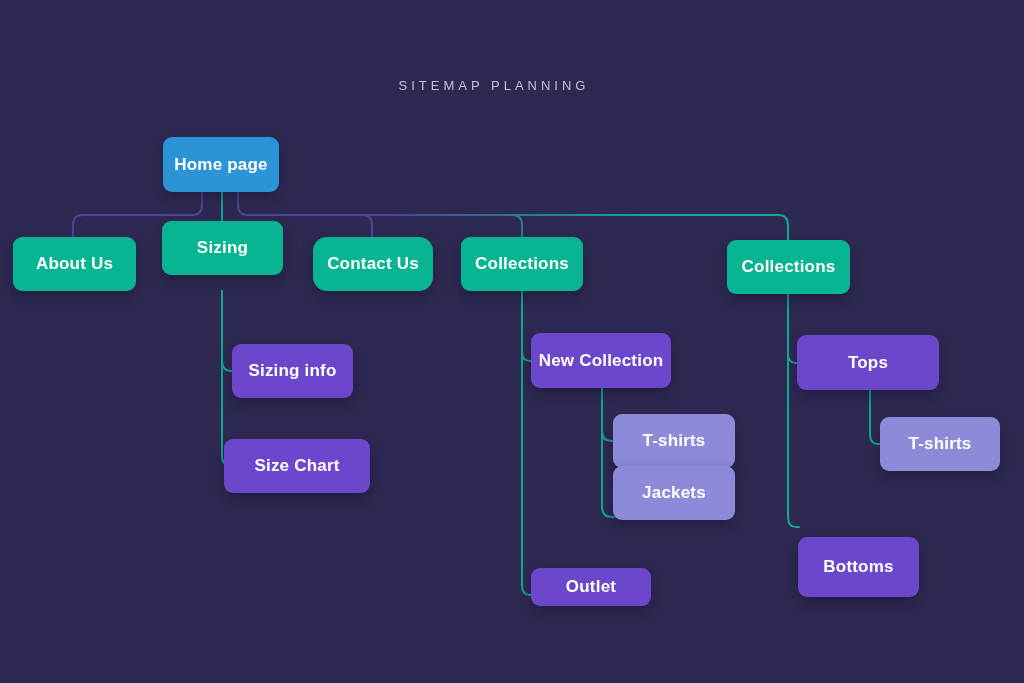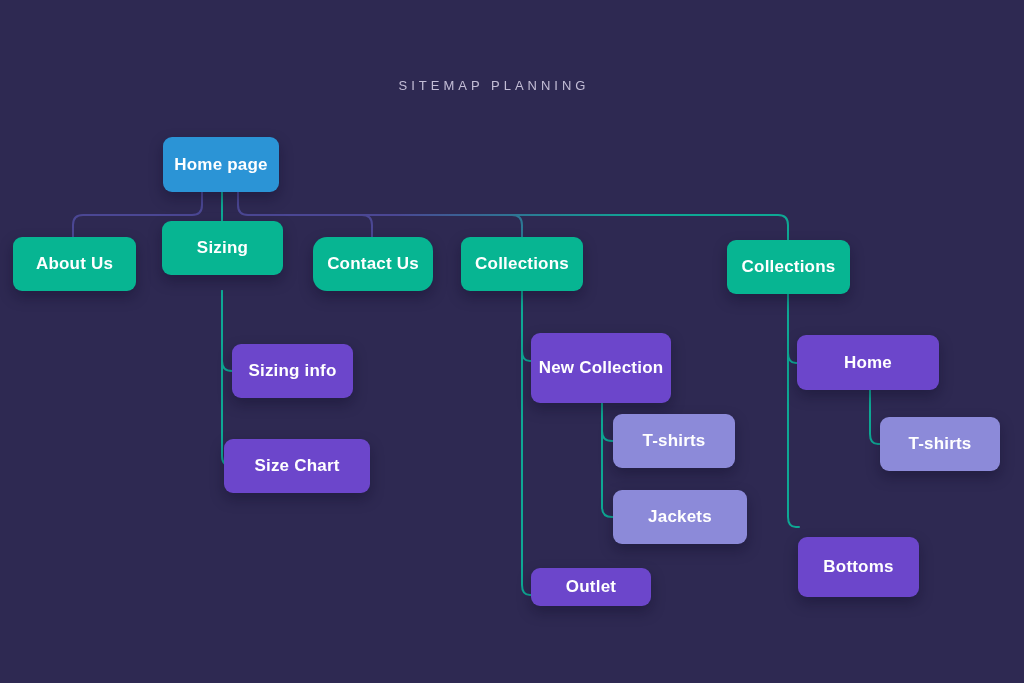--- a/index.html
+++ b/index.html
@@ -107,22 +107,22 @@
 
   <div class="node teal" style="left:13px;  top:237px; width:123px; height:54px;">About Us</div>
   <div class="node teal" style="left:162px; top:221px; width:121px; height:54px;">Sizing</div>
   <div class="node teal" style="left:313px; top:237px; width:120px; height:54px;border-radius:14px;">Contact Us</div>
   <div class="node teal" style="left:461px; top:237px; width:122px; height:54px;">Collections</div>
   <div class="node teal" style="left:727px; top:240px; width:123px; height:54px;">Collections</div>
 
   <div class="node purple" style="left:232px; top:344px; width:121px; height:54px;">Sizing info</div>
   <div class="node purple" style="left:224px; top:439px; width:146px; height:54px;">Size Chart</div>
 
-  <div class="node purple" style="left:531px; top:333px; width:140px; height:70px;">New Collection</div>
+  <div class="node purple" style="left:531px; top:333px; width:140px; height:55px;">New Collection</div>
   <div class="node lilac" style="left:613px; top:414px; width:122px; height:54px;">T-shirts</div>
-  <div class="node lilac" style="left:613px; top:490px; width:134px; height:54px;">Jackets</div>
+  <div class="node lilac" style="left:613px; top:466px; width:122px; height:54px;">Jackets</div>
   <div class="node purple" style="left:531px; top:568px; width:120px; height:38px;">Outlet</div>
 
-  <div class="node purple" style="left:797px; top:335px; width:142px; height:55px;">Home</div>
+  <div class="node purple" style="left:797px; top:335px; width:142px; height:55px;">Tops</div>
   <div class="node lilac" style="left:880px; top:417px; width:120px; height:54px;">T-shirts</div>
   <div class="node purple" style="left:798px; top:499px; width:121px; height:60px;margin-top:38px;">Bottoms</div>
 
 </div>
 
 </body></html>

